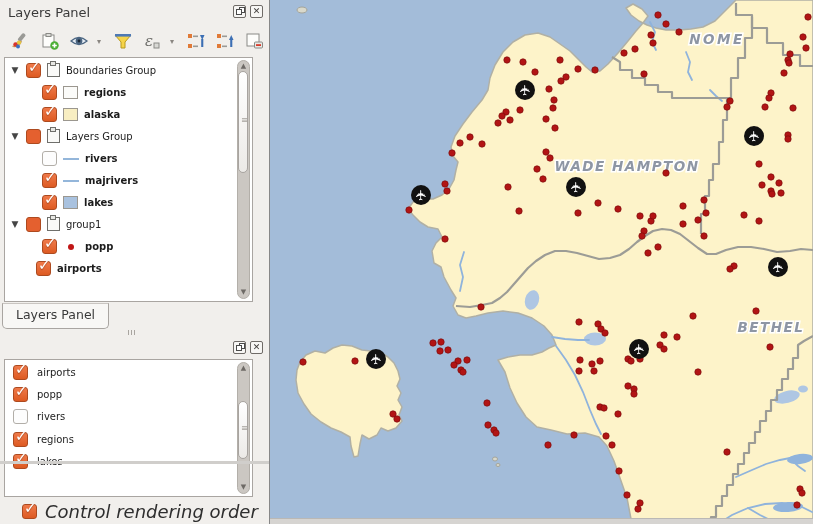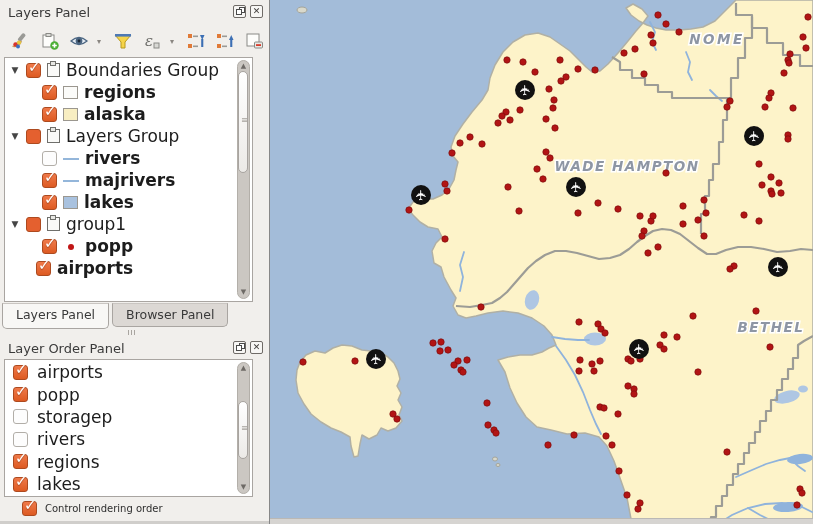--- a/index.html
+++ b/index.html
@@ -1,32 +1,32 @@
 <!DOCTYPE html>
 <html><head>
 <meta charset="utf-8">
 <style>
   html,body{margin:0;padding:0;}
   .app{position:relative;width:813px;height:524px;background:#f1efec;font-family:"DejaVu Sans",sans-serif;overflow:hidden;-webkit-font-smoothing:antialiased;}
   
-  .dock{position:absolute;left:0;top:0;width:269px;height:524px;background:#f1efec;}
+  .dock{position:absolute;left:0;top:0;width:269px;height:464px;background:#f1efec;}
   .panel-title{position:absolute;left:0;width:269px;height:22px;}
   .panel-title .t{position:absolute;left:8px;top:3px;font-size:13px;color:#3a3a3a;}
   .winbtns{position:absolute;right:6px;top:3px;display:flex;gap:4px;}
   .winbtn{position:relative;width:13px;height:13px;border:1px solid #6f6b67;border-radius:2px;background:#f7f6f4;box-sizing:border-box;font-size:9px;line-height:10px;text-align:center;color:#3f3c39;}
   .winbtn.float::after{content:"";position:absolute;left:2px;top:3px;width:4px;height:4px;border:1px solid #4a4a4a;background:#fff;}
   .winbtn.float::before{content:"";position:absolute;left:5px;top:1px;width:4px;height:4px;border:1px solid #4a4a4a;background:#fff;}
   
   .toolbar{position:absolute;left:10px;top:28px;width:252px;height:26px;display:flex;align-items:center;gap:7px;}
   .tbi{width:22px;height:22px;flex:none;display:flex;align-items:center;justify-content:center;}
   .caret{font-size:8px;color:#8a8681;width:8px;flex:none;}
   
   .treebox{position:absolute;left:4px;top:57px;width:249px;height:245px;background:#fff;border:1px solid #a9a5a1;box-sizing:border-box;}
   .row{height:22px;display:flex;align-items:center;gap:6px;box-sizing:border-box;}
-  .row .lbl{font-size:17px;color:#1c1c1c;white-space:nowrap;}
+  .row .lbl{font-size:10px;color:#1c1c1c;white-space:nowrap;}
   .row .lbl.b{font-weight:bold;}
   .arrow{font-size:9px;color:#454545;width:10px;text-align:center;flex:none;}
   .cb{width:15px;height:15px;border-radius:3px;position:relative;display:inline-block;flex:none;box-sizing:border-box;}
   .cb.on{background:linear-gradient(180deg,#ef7a4a,#dd5a22);border:1px solid #ad4a1f;}
   .cb.on::after{content:"✓";position:absolute;left:1px;top:-6px;font-size:15px;font-weight:bold;color:#fff;text-shadow:0 1px 1px rgba(90,30,0,.45);}
   .cb.partial{background:#e4602f;border:1px solid #ad4a1f;}
   .cb.off{background:#fdfdfd;border:1px solid #b2aea8;}
   .grpglyph{width:11px;height:12px;border:1px solid #6f6f6b;background:#fafaf8;position:relative;flex:none;}
   .grpglyph::before{content:"";position:absolute;left:2px;top:-3px;width:4px;height:3px;border:1px solid #6f6f6b;background:#e8e8e4;}
   .swatch{width:15px;height:13px;border:1px solid #9b978f;flex:none;box-sizing:border-box;}
@@ -43,21 +43,21 @@
   
   .tabs{position:absolute;left:2px;top:303px;display:flex;align-items:flex-start;}
   .tab{font-size:12.5px;color:#3a3a3a;border:1px solid #a9a5a1;border-top:1px solid #c9c5c1;background:#dcd8d4;border-radius:0 0 5px 5px;padding:3px 13px 4px;margin-right:3px;}
   .tab.active{background:#f8f7f5;padding-bottom:6px;}
   .grip{position:absolute;left:128px;top:330px;display:flex;gap:2px;}
   .grip i{width:1px;height:5px;background:#a9a5a0;}
   
   .orderbox{position:absolute;left:4px;top:359px;width:249px;height:138px;background:#fff;border:1px solid #a9a5a1;box-sizing:border-box;padding-top:1px;}
   .orderbox .row{padding-left:8px;gap:9px;height:22.4px;}
   .footer-row{position:absolute;left:22px;top:501px;display:flex;align-items:center;gap:8px;}
-  .footer-row .lbl{font-size:10px;color:#2e2e2e;}
+  .footer-row .lbl{font-size:18px;color:#2e2e2e;font-style:italic;}
   
   .map{position:absolute;left:269px;top:0;width:544px;height:524px;border-left:1px solid #878787;box-sizing:border-box;background:#a3bcd9;}
   .map svg{display:block;}
   .bstrip{position:absolute;left:0;right:0;bottom:0;height:5px;background:#d6d4d1;border-top:1px solid #bab8b5;}
   .maplabel{font-family:"DejaVu Sans",sans-serif;font-weight:bold;font-style:italic;fill:#8e96a4;stroke:#ffffff;stroke-width:3px;paint-order:stroke;text-anchor:middle;}
   .dockstrip{position:absolute;left:0;bottom:0;width:269px;height:3px;background:#d0cecb;}
 </style>
 </head>
 <body>
 
@@ -206,49 +206,43 @@
         </div>
       <div class="sb">
         <div class="ar up">▲</div>
         <div class="thumb" style="top:10px;height:102px;"></div>
         <div class="ar dn">▼</div>
       </div>
     </div>
 
     <div class="tabs">
       <span class="tab active">Layers Panel</span>
-      <span class="tab">Browser Panel</span>
     </div>
     <div class="grip">
         <i></i>
         <i></i>
         <i></i>
       </div>
 
     <div class="panel-title" style="top:338px;">
-      <span class="t">Layer Order Panel</span>
       <span class="winbtns">
         <span class="winbtn float"></span>
         <span class="winbtn">✕</span>
       </span>
     </div>
 
     <div class="orderbox">
       <div id="order-list">
           <div class="row">
             <span class="cb on"></span>
             <span class="lbl">airports</span>
           </div>
           <div class="row">
             <span class="cb on"></span>
             <span class="lbl">popp</span>
-          </div>
-          <div class="row">
-            <span class="cb off"></span>
-            <span class="lbl">storagep</span>
           </div>
           <div class="row">
             <span class="cb off"></span>
             <span class="lbl">rivers</span>
           </div>
           <div class="row">
             <span class="cb on"></span>
             <span class="lbl">regions</span>
           </div>
           <div class="row">

